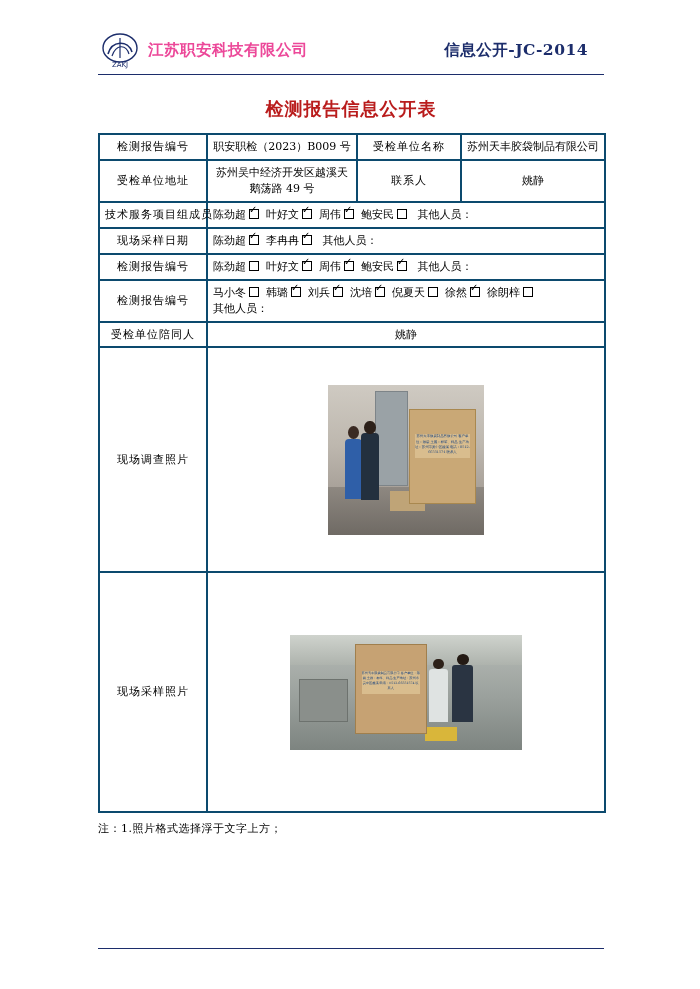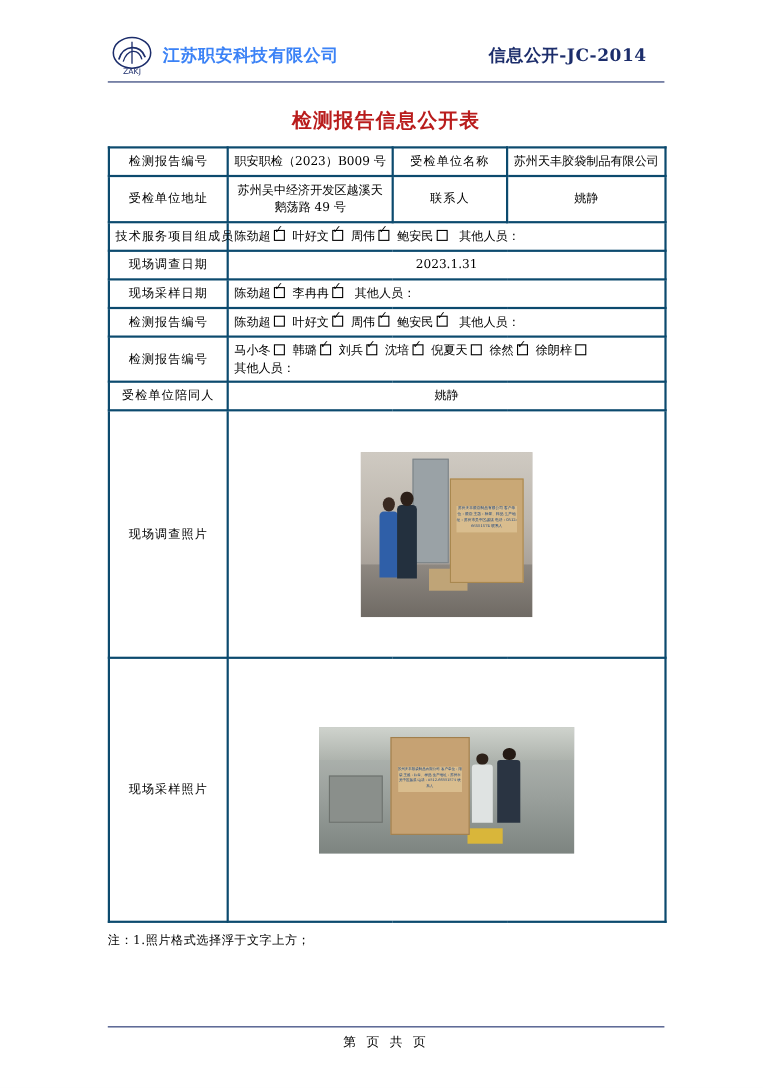--- a/index.html
+++ b/index.html
@@ -40,21 +40,21 @@
   .logo {
     width: 44px;
     height: 36px;
     position: relative;
     flex: none;
   }
   .brand-name {
     font-family: "DejaVu Serif", "Liberation Serif", serif;
     font-size: 15.5px;
     font-weight: bold;
-    color: #3b82f6;
+    color: #ec4899;
     letter-spacing: 0.5px;
   }
   .doc-code {
     font-family: "DejaVu Serif", "Liberation Serif", serif;
     font-size: 15.5px;
     font-weight: bold;
     color: #1c2d6b;
     letter-spacing: 0.5px;
     padding-right: 16px;
   }
@@ -307,24 +307,20 @@
           <td class="ctr">苏州吴中经济开发区越溪天鹅荡路 49 号</td>
           <td class="lbl">联系人</td>
           <td class="ctr">姚静</td>
         </tr>
         <tr>
           <td class="lbl">技术服务项目组成员</td>
           <td class="lft cell-pad" colspan="3">
             <span id="team-members-list"><span class="name-item"><span>陈劲超</span><span class="cb checked"></span></span><span class="name-item"><span>叶好文</span><span class="cb checked"></span></span><span class="name-item"><span>周伟</span><span class="cb checked"></span></span><span class="name-item"><span>鲍安民</span><span class="cb"></span></span></span>
             <span>其他人员：</span>
           </td>
-        </tr>
-        <tr>
-          <td class="lbl">现场调查日期</td>
-          <td class="ctr" colspan="3">2023.1.31</td>
         </tr>
         <tr>
           <td class="lbl">现场采样日期</td>
           <td class="lft cell-pad" colspan="3">
             <span id="survey-staff-list"><span class="name-item"><span>陈劲超</span><span class="cb checked"></span></span><span class="name-item"><span>李冉冉</span><span class="cb checked"></span></span></span>
             <span>其他人员：</span>
           </td>
         </tr>
         <tr>
           <td class="lbl">检测报告编号</td>
@@ -388,15 +384,14 @@
           </td>
         </tr>
       </tbody>
     </table>
 
     <div class="note">注：1.照片格式选择浮于文字上方；</div>
   </div>
 
   <div class="footer">
     <div class="footer-rule"></div>
-    <div class="footer-text">第  页 共   页</div>
   </div>
 </div>
 
 </body></html>

